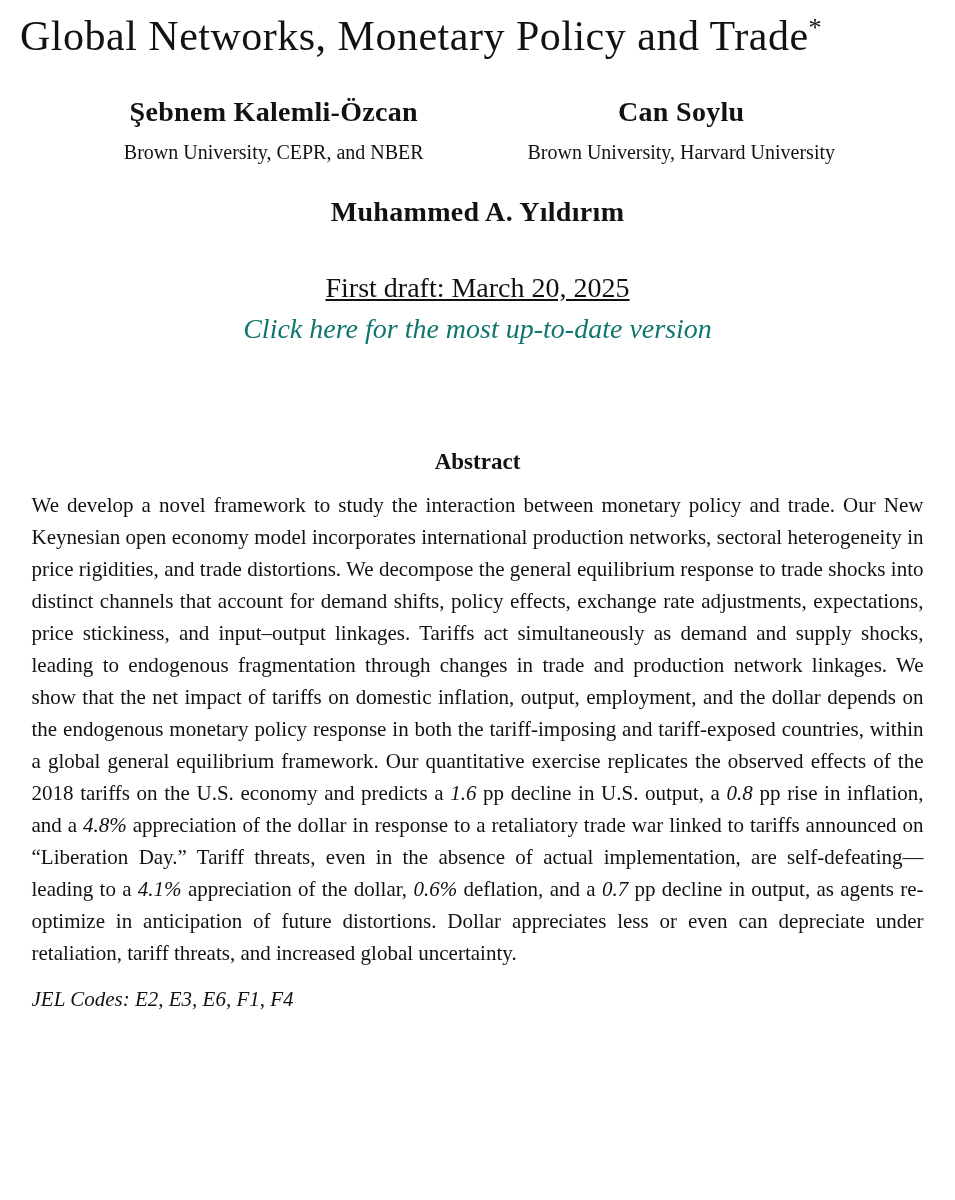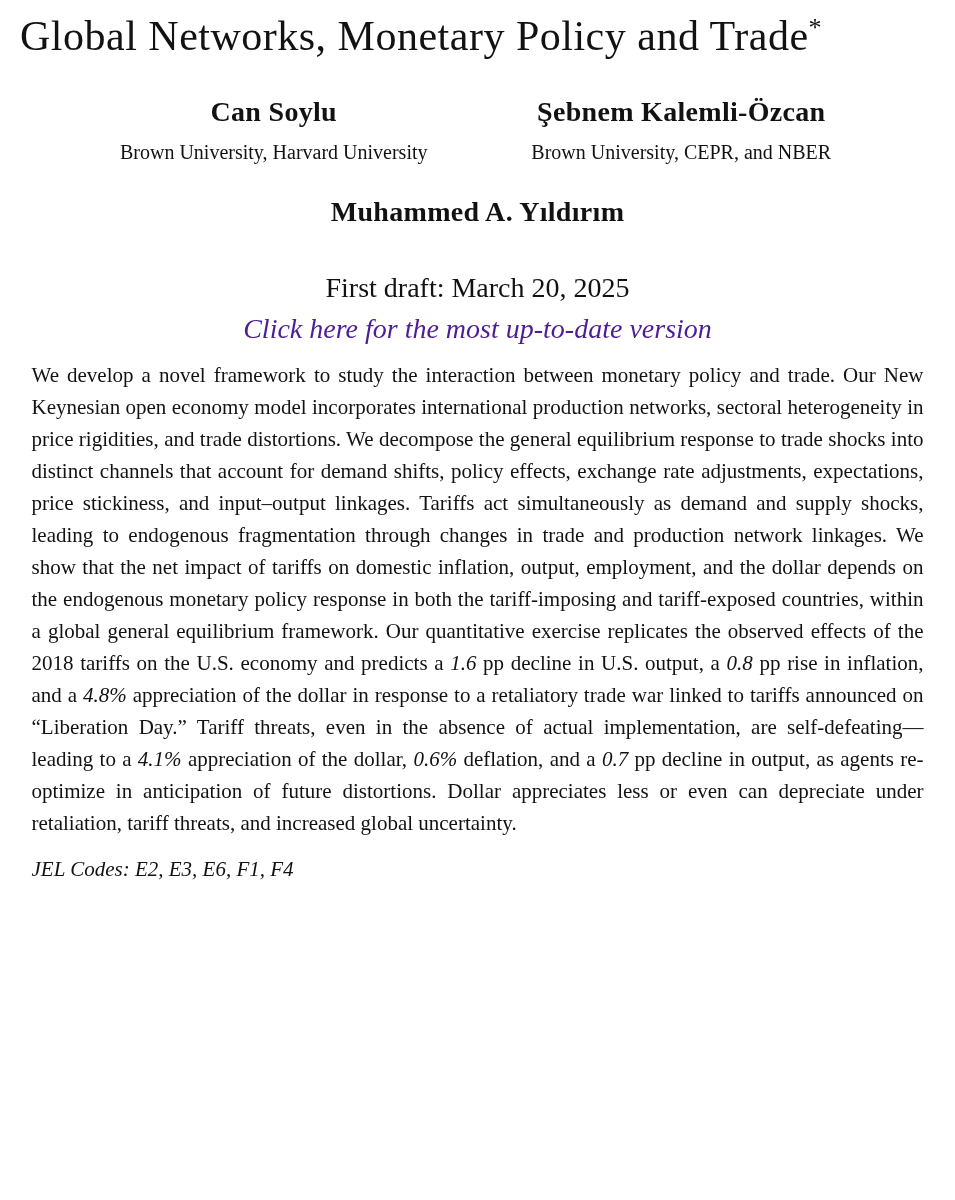--- a/index.html
+++ b/index.html
@@ -49,20 +49,21 @@
   }
   .author-affil {
     font-size: 20px;
     margin-top: 13px;
   }
   .dates {
     text-align: center;
     margin-top: 40px;
     font-size: 28px;
     line-height: 1.42;
+    text-decoration: underline;
   }
   .version-link {
     display: block;
     text-align: center;
     margin-top: 5px;
     font-size: 28px;
     font-style: italic;
     text-decoration: none;
     cursor: pointer;
   }
@@ -96,39 +97,40 @@
 </style>
 </head>
 <body>
 
 <div class="page">
 
   <h1 class="title"><span>Global Networks, Monetary Policy and Trade</span><sup>*</sup></h1>
 
   <div class="authors-row">
     <div class="author-block">
+      <div class="author-name">Şebnem Kalemli-Özcan</div>
+      <div class="author-affil">Brown University, CEPR, and NBER</div>
+    </div>
+    <div class="author-block">
       <div class="author-name">Can Soylu</div>
       <div class="author-affil">Brown University, Harvard University</div>
-    </div>
-    <div class="author-block">
-      <div class="author-name">Şebnem Kalemli-Özcan</div>
-      <div class="author-affil">Brown University, CEPR, and NBER</div>
     </div>
   </div>
 
   <div class="author-block single">
     <div class="author-name">Muhammed A. Yıldırım</div>
   </div>
 
   <div class="dates">
     <div>First draft: March 20, 2025</div>
   </div>
 
-  <a class="version-link" href="#" style="color: #4c1d95;">Click here for the most up-to-date version</a>
+  <a class="version-link" href="#" style="color: #0f766e;">Click here for the most up-to-date version</a>
 
+  <div class="abstract-heading">Abstract</div>
 
   <p class="abstract-text"><span>We develop a novel framework to study the interaction between monetary policy and trade. Our New Keynesian open economy model incorporates international production networks, sectoral heterogeneity in price rigidities, and trade distortions. We decompose the general equilibrium response to trade shocks into distinct channels that account for demand shifts, policy effects, exchange rate adjustments, expectations, price stickiness, and input–output linkages. Tariffs act simultaneously as demand and supply shocks, leading to endogenous fragmentation through changes in trade and production network linkages. We show that the net impact of tariffs on domestic inflation, output, employment, and the dollar depends on the endogenous monetary policy response in both the tariff-imposing and tariff-exposed countries, within a global general equilibrium framework. Our quantitative exercise replicates the observed effects of the 2018 tariffs on the U.S. economy and predicts a </span><span class="em-num">1.6</span><span> pp decline in U.S. output, a </span><span class="em-num">0.8</span><span> pp rise in inflation, and a </span><span class="em-num">4.8%</span><span> appreciation of the dollar in response to a retaliatory trade war linked to tariffs announced on “Liberation Day.” Tariff threats, even in the absence of actual implementation, are self-defeating—leading to a </span><span class="em-num">4.1%</span><span> appreciation of the dollar, </span><span class="em-num">0.6%</span><span> deflation, and a </span><span class="em-num">0.7</span><span> pp decline in output, as agents re-optimize in anticipation of future distortions. Dollar appreciates less or even can depreciate under retaliation, tariff threats, and increased global uncertainty.</span></p>
 
   <div class="meta">
     <p class="meta-line"><span>JEL Codes:</span> <span>E2, E3, E6, F1, F4</span></p>
   </div>
 
 </div>
 
 </body></html>

